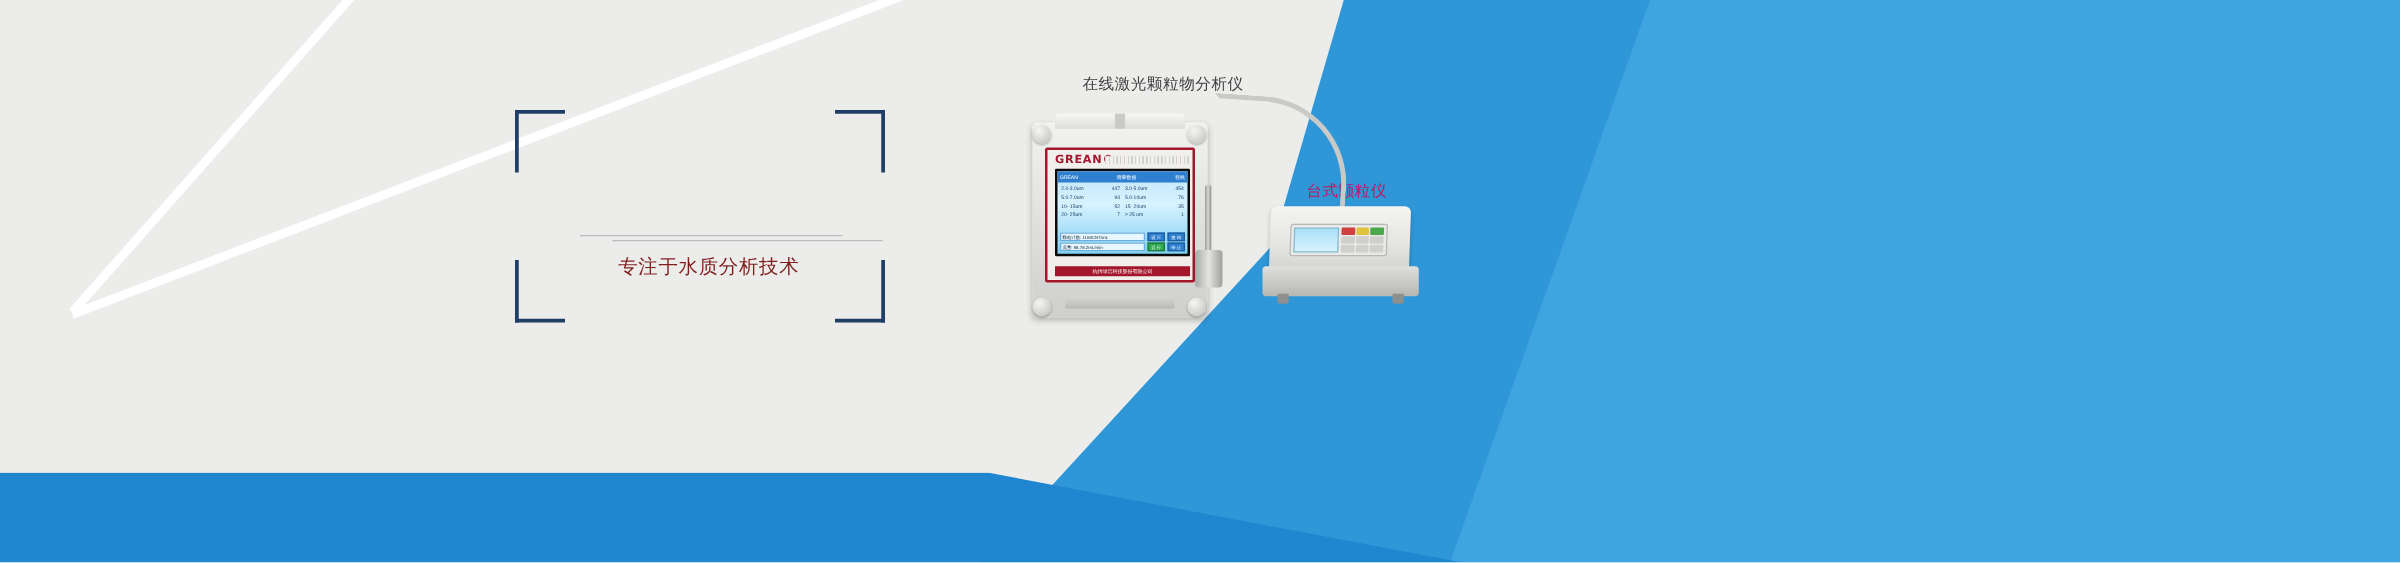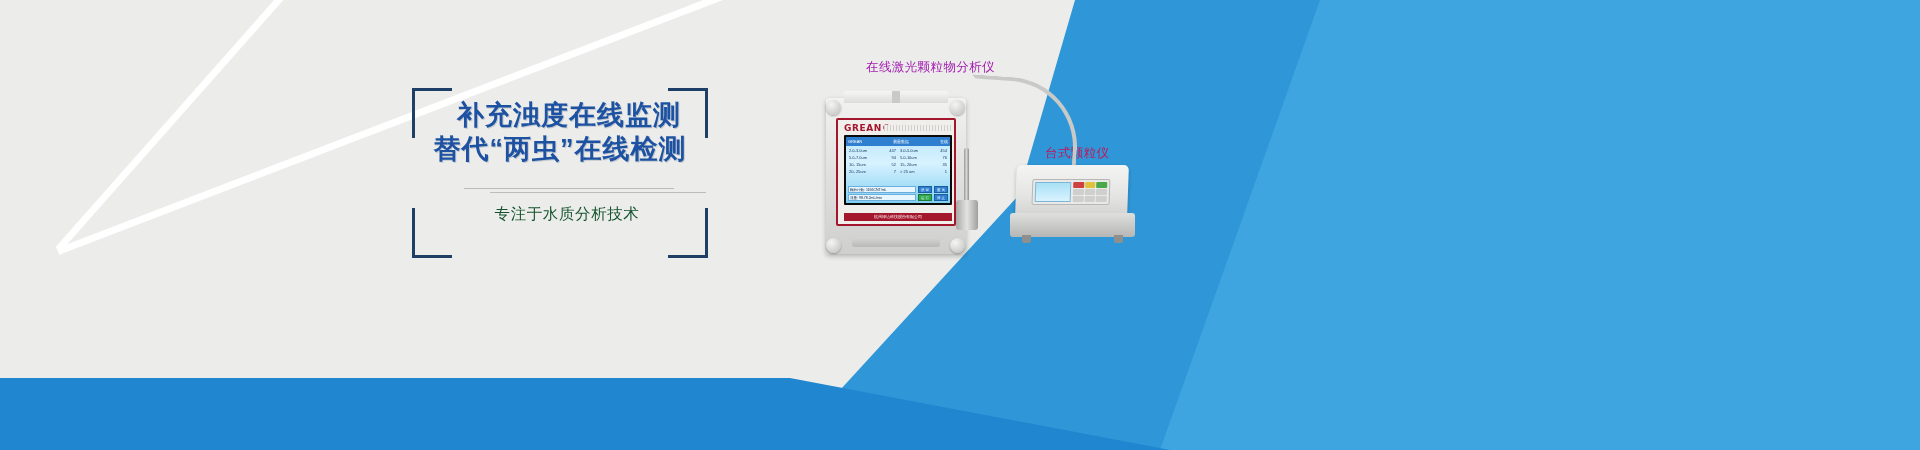--- a/index.html
+++ b/index.html
@@ -85,34 +85,34 @@
     background:#b9bdbd;
   }
   .divider.d2 {
     left:78px; top:104px; width:216px;
   }
 
   .subtitle {
     position:absolute;
     left:0; top:112px; width:296px;
     text-align:center;
-    color:#14532d;
+    color:#7f1d1d;
     font-size:15.5px;
     line-height:27px;
     letter-spacing:.6px;
   }
   .subtitle span { display:block; }
   .subtitle .s1 { padding-left:14px; }
   .subtitle .s2 { padding-left:4px; }
 
   
   .callout {
     position:absolute;
     font-size:12.5px;
-    color:#a21caf;
+    color:#404040;
     white-space:nowrap;
     letter-spacing:.4px;
   }
   .callout-1 { left:866px; top:59px; }
   .callout-2 { left:1045px; top:145px; color:#be185d;text-align:right; }
 
   
   .analyser {
     position:absolute;
     left:822px; top:88px;
@@ -277,24 +277,20 @@
     <div class="blue-wedge"></div>
     <div class="band-fill"></div>
   </div>
 
   <div class="text-block">
     <span class="corner corner-tl"></span>
     <span class="corner corner-tr"></span>
     <span class="corner corner-bl"></span>
     <span class="corner corner-br"></span>
 
-    <div class="headline">
-      <span class="l1">补充浊度在线监测</span>
-      <span class="l2">替代“两虫”在线检测</span>
-    </div>
 
     <div class="divider"></div>
     <div class="divider d2"></div>
 
     <div class="subtitle">
       <span class="s1">专注于水质分析技术</span>
     </div>
   </div>
 
   <div class="callout callout-1">在线激光颗粒物分析仪</div>

